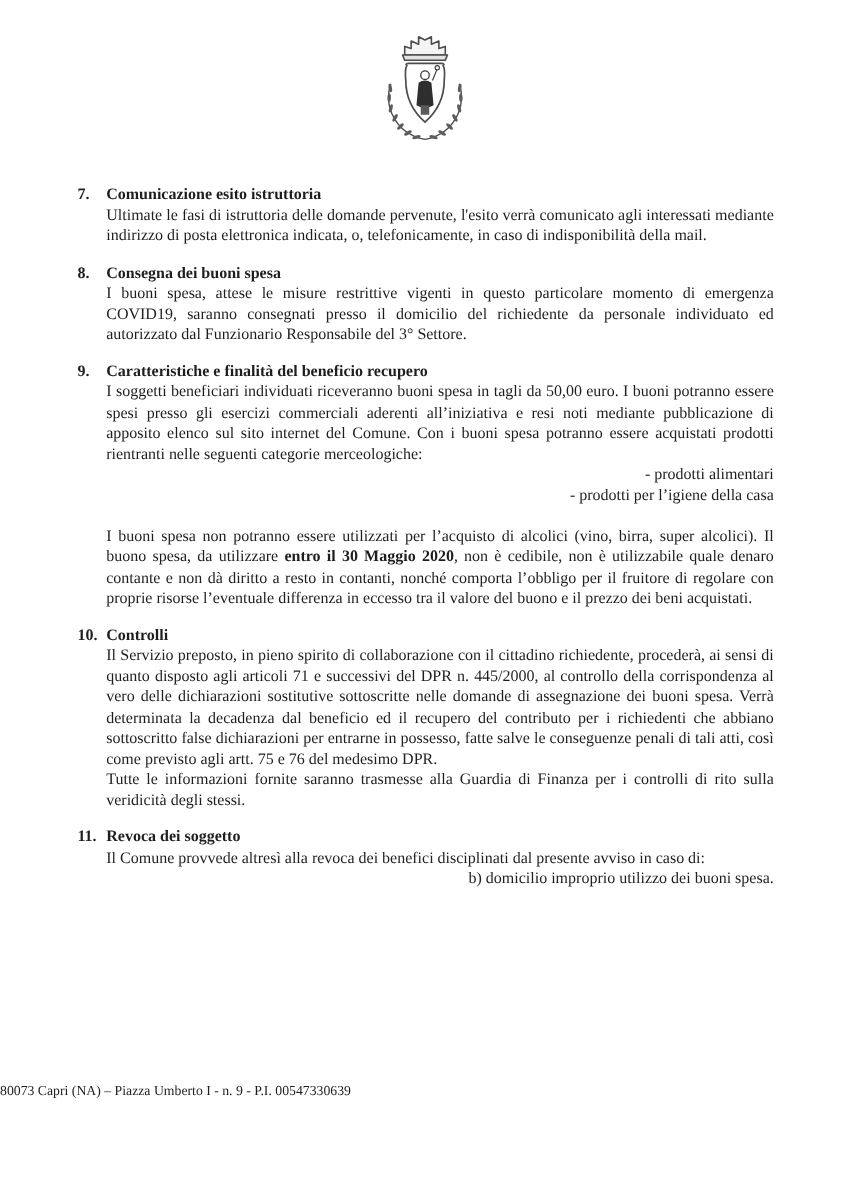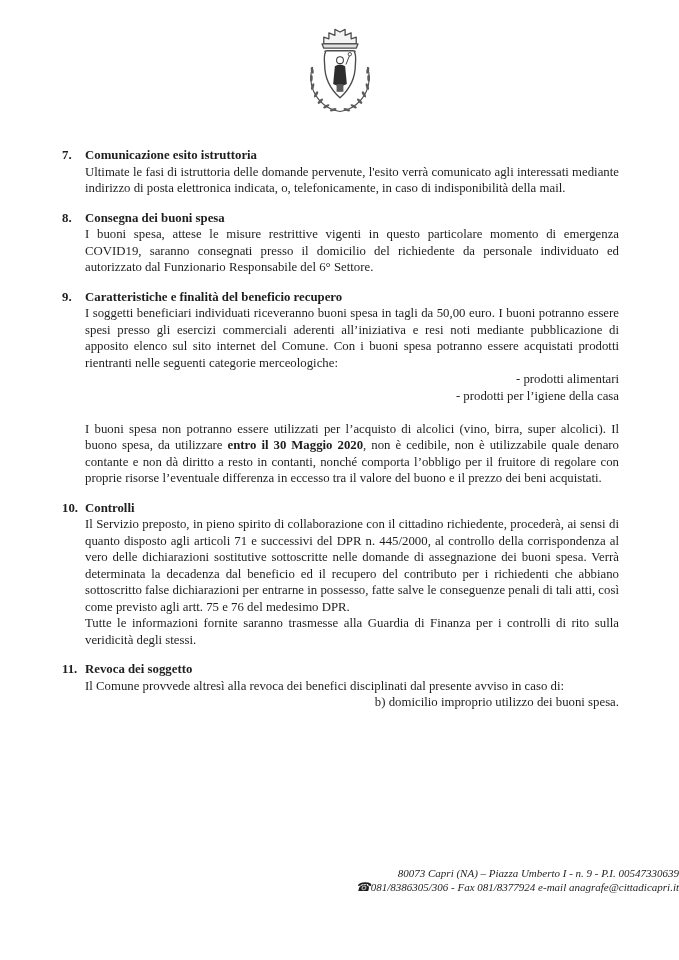--- a/index.html
+++ b/index.html
@@ -34,25 +34,24 @@
   .sec-body { margin-left: 23px; }
   .para { margin: 0; text-align: justify; }
   .line { margin: 0; text-align: right; }
   .spacer { height: 16.5px; }
   .bold { font-weight: bold; }
   .footer {
     position: absolute;
     top: 866px;
     left: 0;
     width: 100%;
-    text-align: right;
+    text-align: left;
     font-size: 11px;
     line-height: 14px;
     color: #1e1e1e;
-    font-style: italic;
   }
   .phone-glyph { font-size: 12px; }
 </style>
 </head>
 <body>
 
 <div class="page">
 
   <div class="crest">
     <svg width="86" height="94" viewBox="0 0 100 110" aria-hidden="true">
@@ -106,21 +105,21 @@
         <p class="para">Ultimate le fasi di istruttoria delle domande pervenute, l'esito verrà comunicato agli interessati mediante indirizzo di posta elettronica indicata, o, telefonicamente, in caso di indisponibilità della mail.</p>
       </div>
     </div>
 
     <div class="section">
       <div class="heading">
         <span class="num">8.</span>
         <span class="title">Consegna dei buoni spesa</span>
       </div>
       <div class="sec-body">
-        <p class="para">I buoni spesa, attese le misure restrittive vigenti in questo particolare momento di emergenza COVID19, saranno consegnati presso il domicilio del richiedente da personale individuato ed autorizzato dal Funzionario Responsabile del 6° Settore.</p>
+        <p class="para">I buoni spesa, attese le misure restrittive vigenti in questo particolare momento di emergenza COVID19, saranno consegnati presso il domicilio del richiedente da personale individuato ed autorizzato dal Funzionario Responsabile del 3° Settore.</p>
       </div>
     </div>
 
     <div class="section">
       <div class="heading">
         <span class="num">9.</span>
         <span class="title">Caratteristiche e finalità del beneficio recupero</span>
       </div>
       <div class="sec-body">
         <p class="para">I soggetti beneficiari individuati riceveranno buoni spesa in tagli da 50,00 euro. I buoni potranno essere spesi presso gli esercizi commerciali aderenti all’iniziativa e resi noti mediante pubblicazione di apposito elenco sul sito internet del Comune. Con i buoni spesa potranno essere acquistati prodotti rientranti nelle seguenti categorie merceologiche:</p>
@@ -150,16 +149,15 @@
       <div class="sec-body">
         <p class="para">Il Comune provvede altresì alla revoca dei benefici disciplinati dal presente avviso in caso di:</p>
         <div class="line">b) domicilio improprio utilizzo dei buoni spesa.</div>
       </div>
     </div>
 
   </div>
 
   <div class="footer">
     <div>80073 Capri (NA) – Piazza Umberto I - n. 9 -  P.I. 00547330639</div>
-    <div><span class="phone-glyph">☎</span><span>081/8386305/306 - Fax 081/8377924 e-mail anagrafe@cittadicapri.it</span></div>
   </div>
 
 </div>
 
 </body></html>

